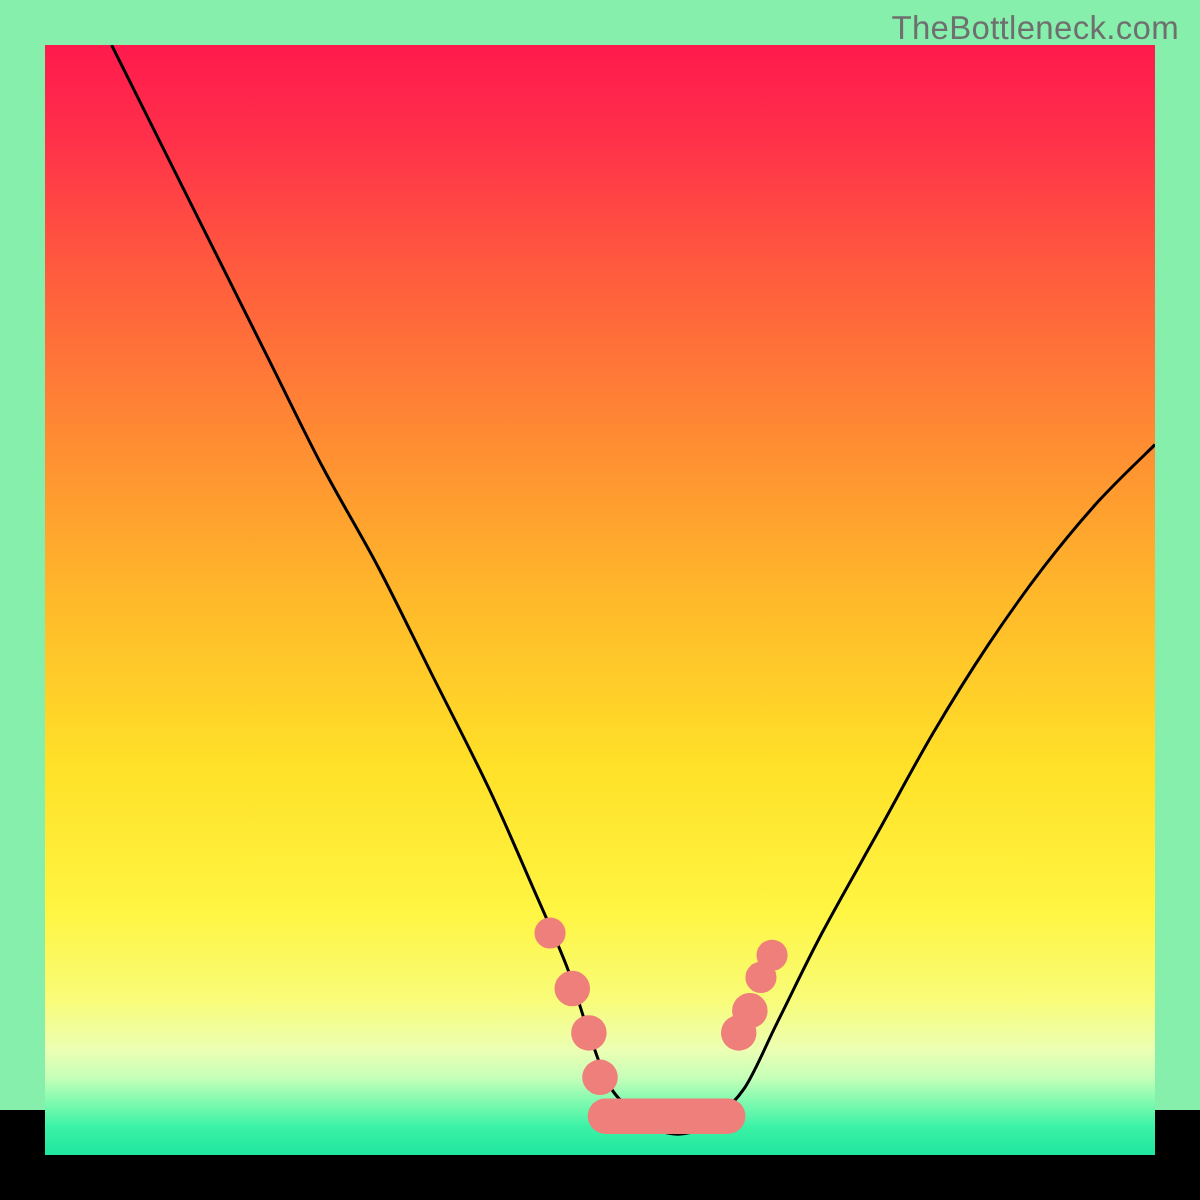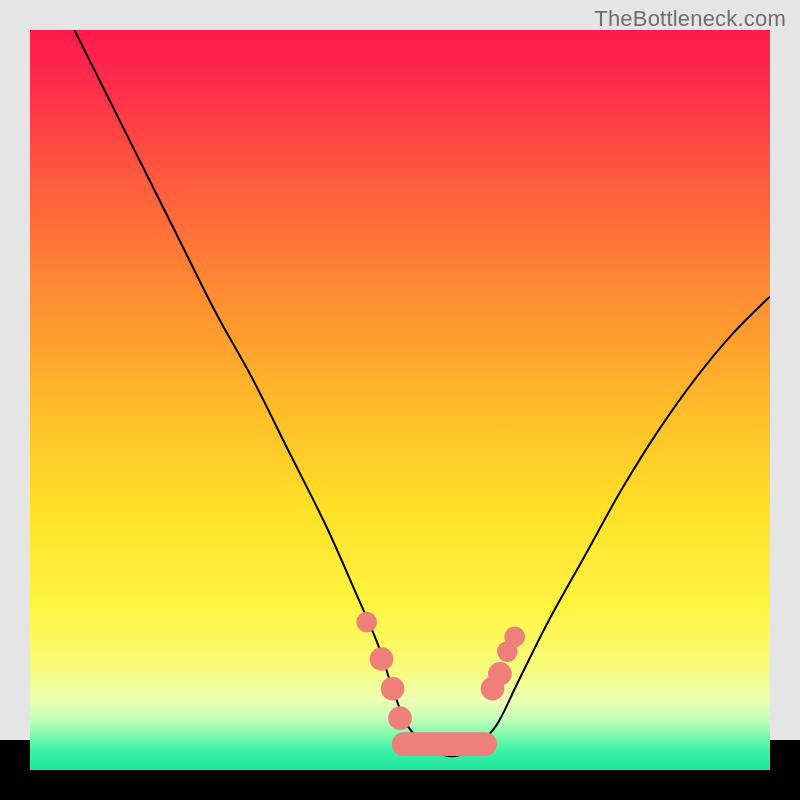--- a/index.html
+++ b/index.html
@@ -8,21 +8,21 @@
     width: 800px;
     height: 800px;
     background: #000;
     overflow: hidden;
     font-family: Arial, Helvetica, sans-serif;
   }
   .frame {
     position: relative;
     width: 800px;
     height: 740px;
-    background: #e5e5e5;
+    background: #86efac;
   }
   .plot-area {
     position: absolute;
     left: 30px;
     top: 30px;
     width: 740px;
     height: 740px;
     overflow: hidden;
   }
   .gradient {

